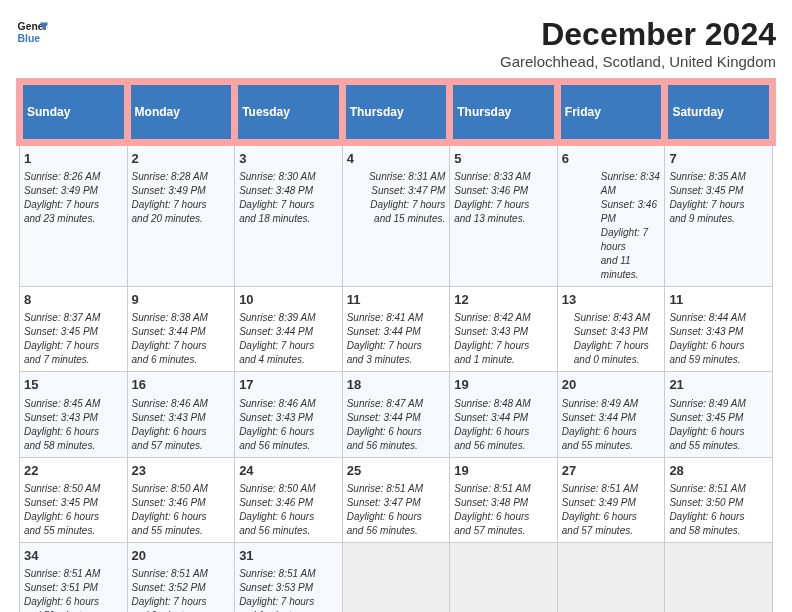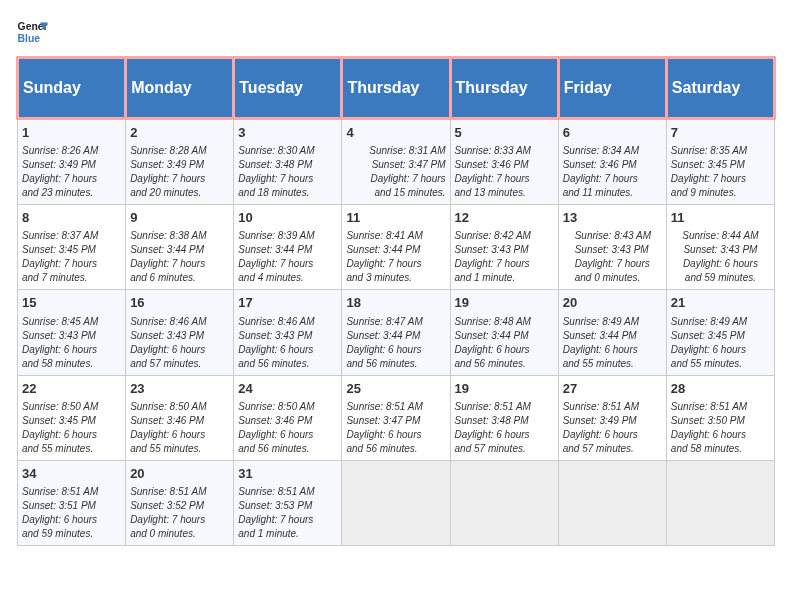--- a/index.html
+++ b/index.html
@@ -40,23 +40,23 @@
     table {
       width: 100%;
       border-collapse: collapse;
       font-size: 11px;
     }
     thead tr th {
       background: #3c7abf;
       color: #fff;
       padding: 20px 4px;
       text-align: left;
-      font-size: 16px;
+      font-size: 12px;
       font-weight: bold;
-      border: 3px solid #fca5a5;
+      border: 7px solid #fca5a5;
     }
     tbody tr td {
       vertical-align: top;
       padding: 4px 4px;
       border: 1px solid #ccc;
       width: 14.28%;
       min-height: 70px;
       background: #fff;
       color: #333;
       line-height: 1.4;
@@ -85,20 +85,24 @@
 </head>
 <body>
 
 <div class="header-section">
   <div class="logo">
     <svg class="logo-icon" viewBox="0 0 40 40" xmlns="http://www.w3.org/2000/svg">
       <text x="2" y="18" font-size="13" font-weight="bold" fill="#222" font-family="Arial">General</text>
       <text x="2" y="32" font-size="13" font-weight="bold" fill="#3c7abf" font-family="Arial">Blue</text>
       <polygon points="30,8 40,8 35,18" fill="#3c7abf"></polygon>
     </svg>
+  </div>
+  <div class="title-block">
+    <div class="calendar-title">December 2024</div>
+    <div class="calendar-subtitle">Garelochhead, Scotland, United Kingdom</div>
   </div>
 </div>
 
 <table>
   <thead>
     <tr>
     <th>Sunday</th>
         <th>Monday</th>
         <th>Tuesday</th>
         <th>Thursday</th>
@@ -139,21 +143,21 @@
         </td>
         <td>
           <span class="day-num">5</span>
           <div class="day-info" style="white-space: pre-line;">Sunrise: 8:33 AM
 Sunset: 3:46 PM
 Daylight: 7 hours
 and 13 minutes.</div>
         </td>
         <td>
           <span class="day-num">6</span>
-          <div class="day-info" style="white-space: pre-line;">Sunrise: 8:34 AM
+          <div class="day-info" style="white-space: pre-line; margin-left: 39px;">Sunrise: 8:34 AM
 Sunset: 3:46 PM
 Daylight: 7 hours
 and 11 minutes.</div>
         </td>
         <td>
           <span class="day-num">7</span>
           <div class="day-info" style="white-space: pre-line;">Sunrise: 8:35 AM
 Sunset: 3:45 PM
 Daylight: 7 hours
 and 9 minutes.</div>
@@ -197,21 +201,21 @@
         </td>
         <td>
           <span class="day-num">13</span>
           <div class="day-info" style="white-space: pre-line; margin-left: 12px;">Sunrise: 8:43 AM
 Sunset: 3:43 PM
 Daylight: 7 hours
 and 0 minutes.</div>
         </td>
         <td>
           <span class="day-num">11</span>
-          <div class="day-info" style="white-space: pre-line; text-align: center;">Sunrise: 8:44 AM
+          <div class="day-info" style="white-space: pre-line;">Sunrise: 8:44 AM
 Sunset: 3:43 PM
 Daylight: 6 hours
 and 59 minutes.</div>
         </td>
       </tr>
       <tr>
         <td>
           <span class="day-num">15</span>
           <div class="day-info" style="white-space: pre-line;">Sunrise: 8:45 AM
 Sunset: 3:43 PM

